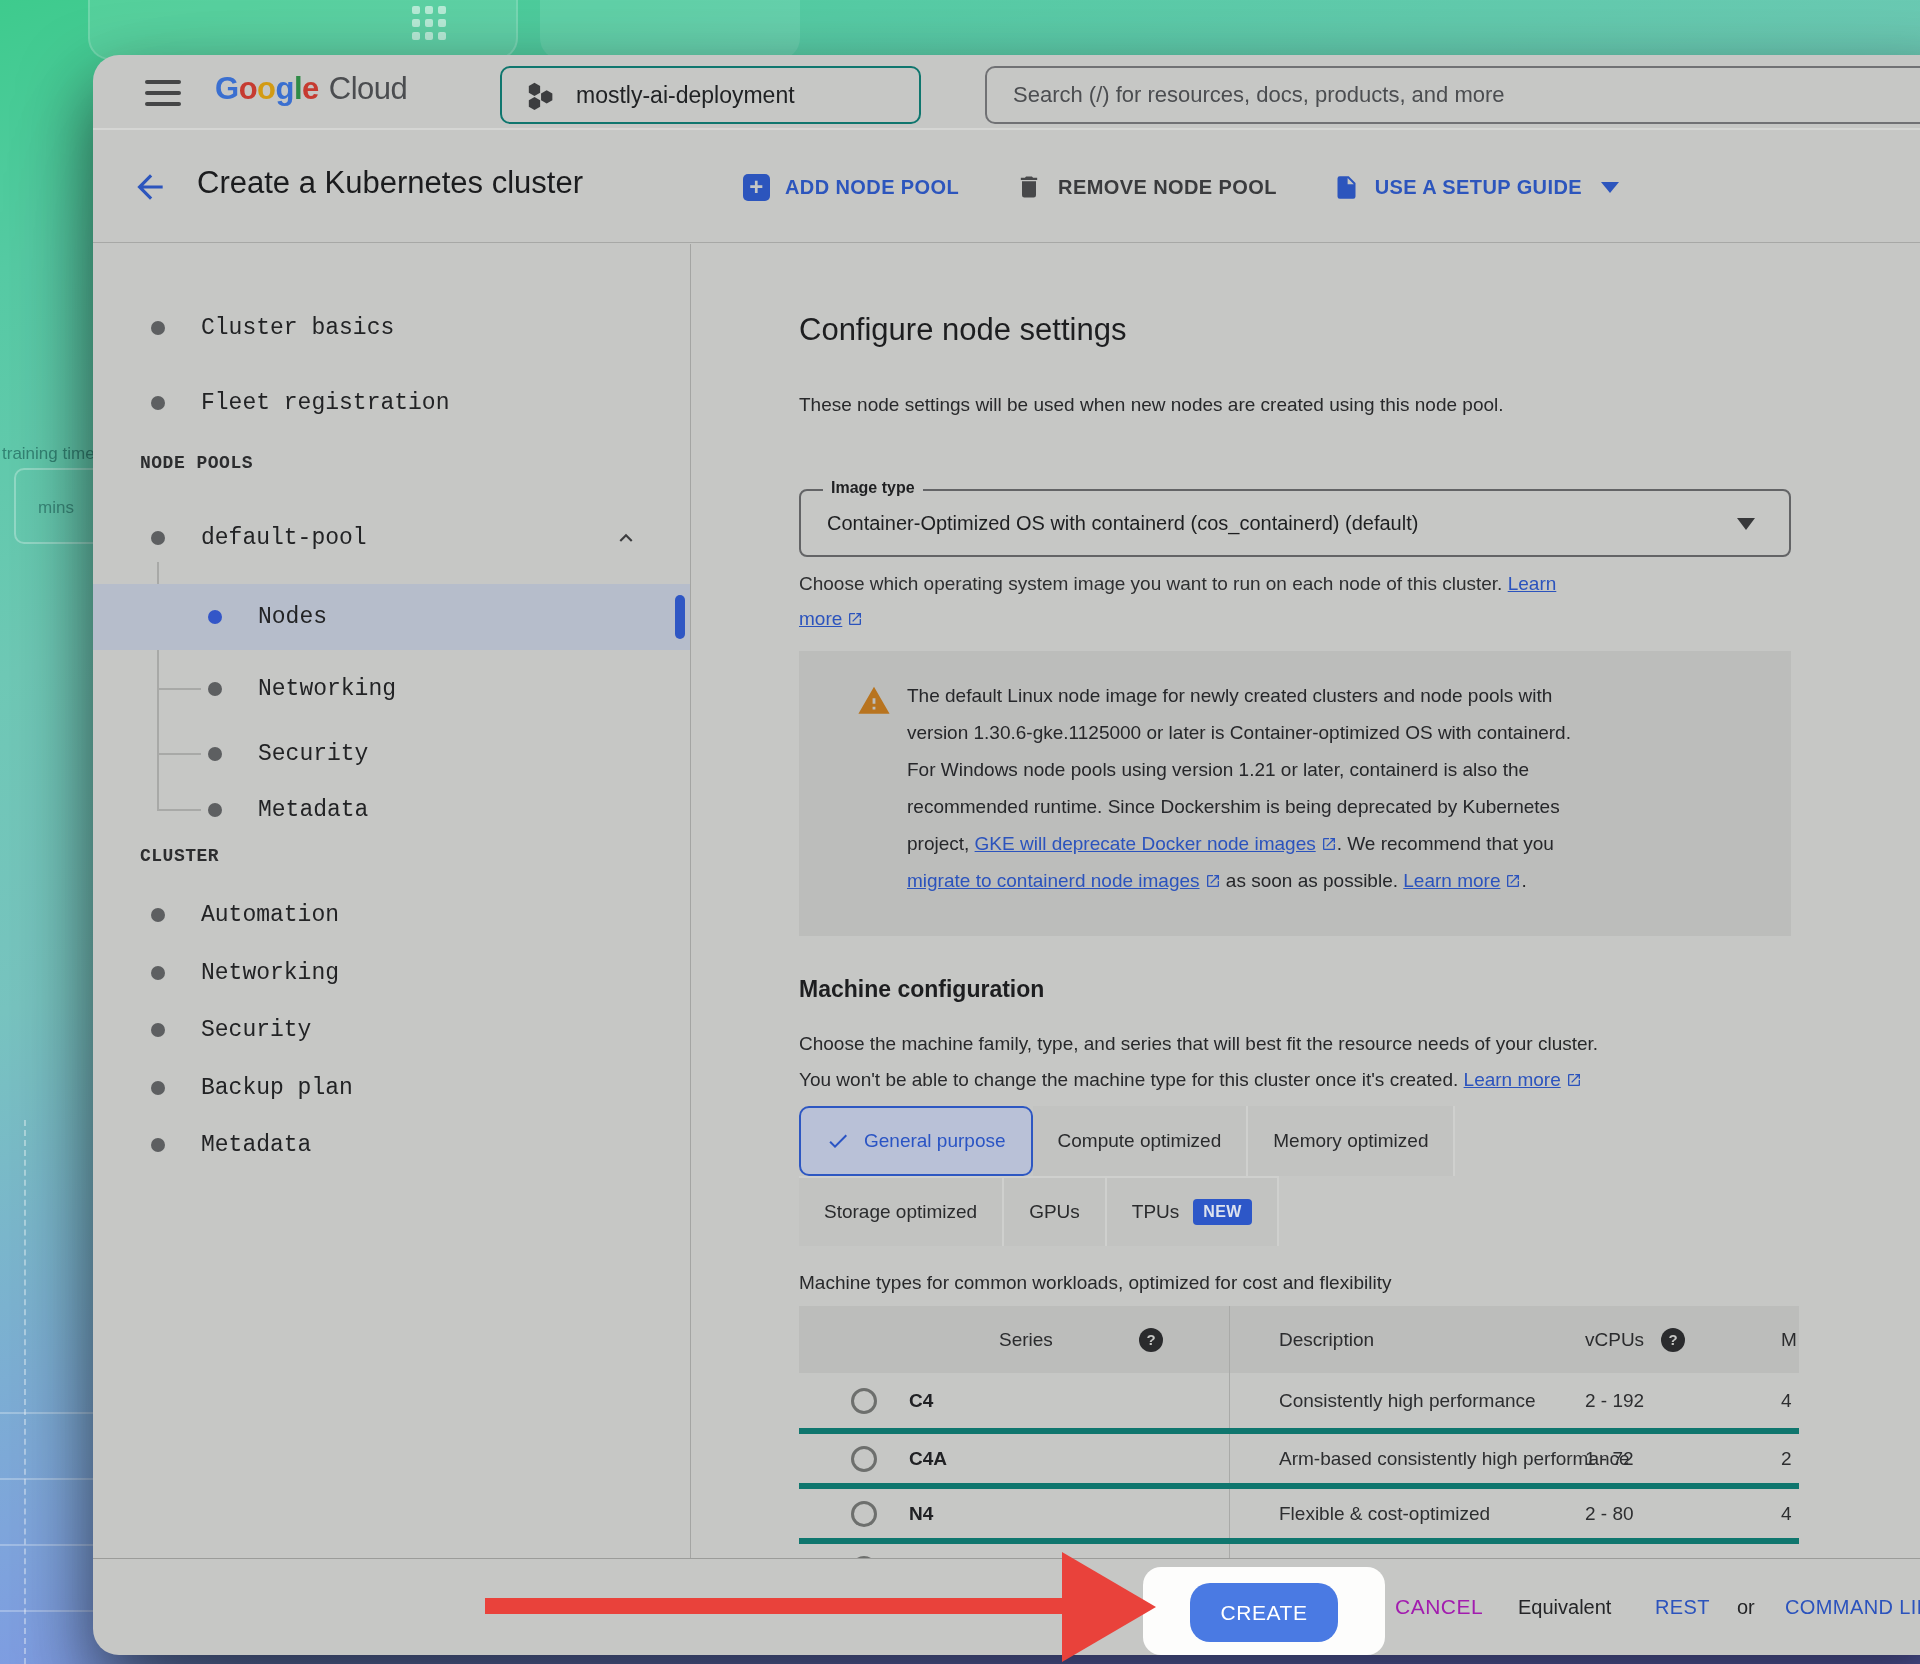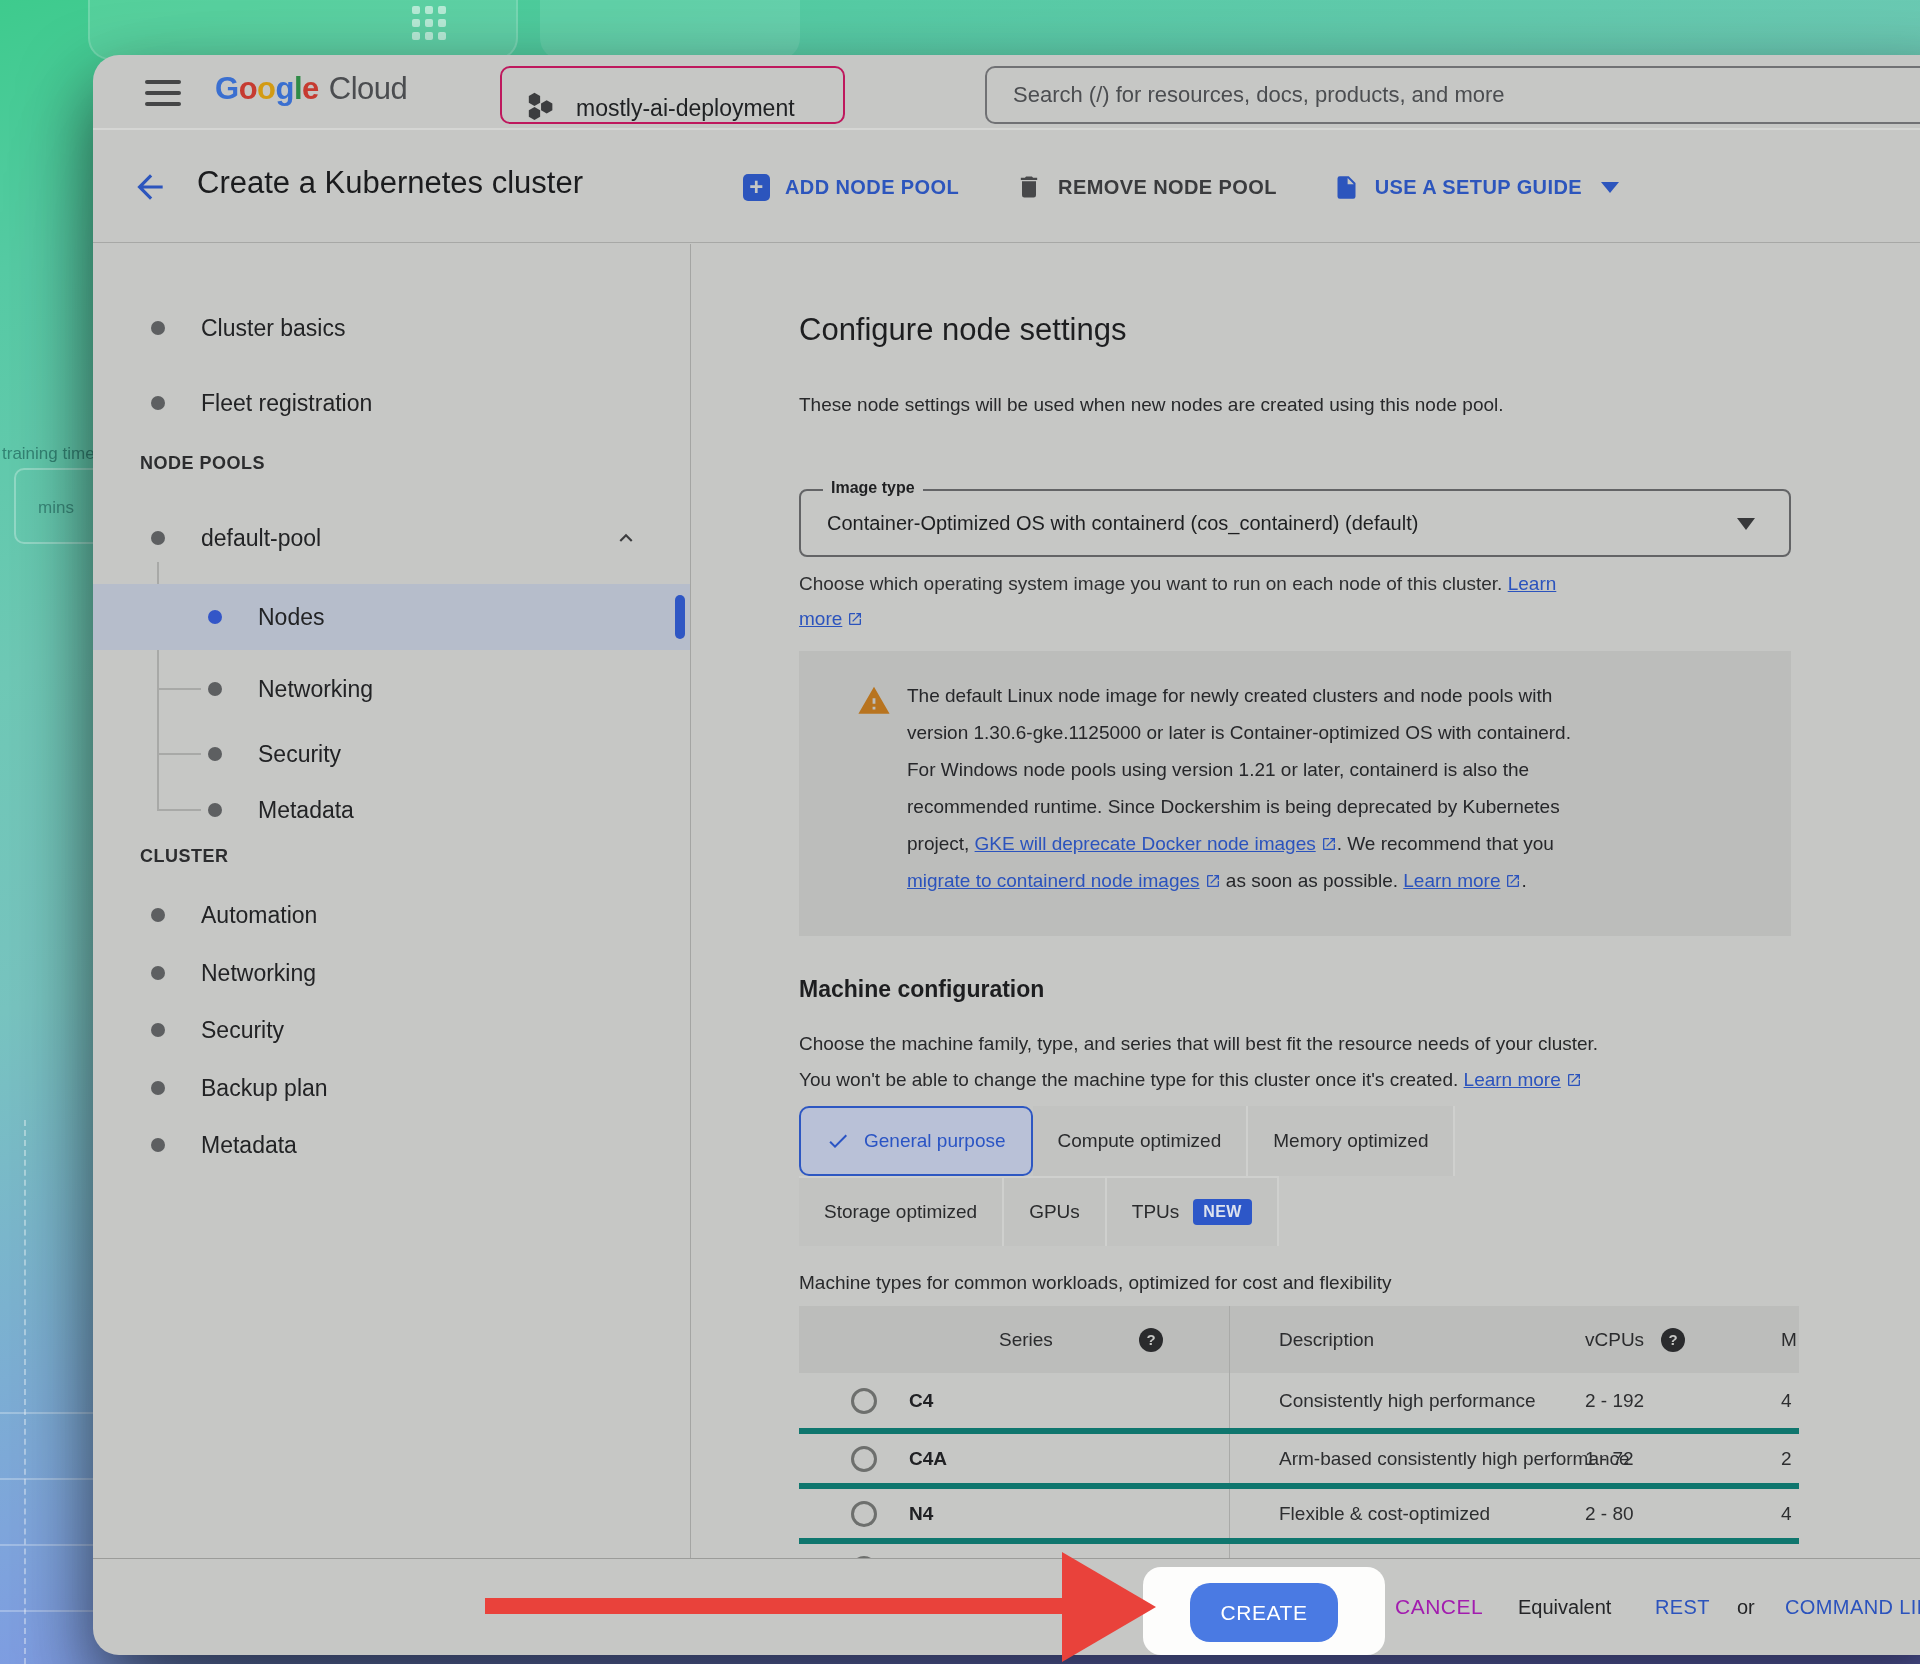--- a/index.html
+++ b/index.html
@@ -21,42 +21,42 @@
   
   .window { position:absolute; left:93px; top:55px; right:-40px; bottom:9px; background:#c6c7c5; border-radius:26px 0 0 26px;
             box-shadow:0 30px 70px rgba(0,0,0,.55), 40px 90px 130px rgba(0,0,0,.30); }
 
   
   .topbar { position:absolute; left:0; right:0; top:0; height:75px; border-bottom:2px solid #d5d6d4; border-radius:26px 0 0 0; }
   .burger { position:absolute; left:52px; top:25px; width:36px; height:26px; display:flex; flex-direction:column; justify-content:space-between; cursor:pointer; }
   .burger i { height:4px; background:#454647; border-radius:2px; }
   .brand { position:absolute; left:122px; top:16px; font-size:31px; letter-spacing:-0.5px; }
   .brand .cloud { color:#4b4d50; margin-left:10px; }
-  .proj-pill { position:absolute; left:407px; top:11px; width:345px; height:58px; border:2px solid #be185d; border-radius:10px; display:flex; align-items:flex-end; gap:18px; padding:0 24px; font-size:23px; color:#202224; }
+  .proj-pill { position:absolute; left:407px; top:11px; width:421px; height:58px; border:2px solid #0f766e; border-radius:10px; display:flex; align-items:center; gap:18px; padding:0 24px; font-size:23px; color:#202224; }
   .proj-ic { width:32px; height:34px; fill:#3c3d3f; flex:0 0 auto; }
   .searchbar { position:absolute; left:892px; top:11px; right:18px; height:58px; border:2px solid #707174; border-radius:10px; }
   .searchbar input { width:100%; height:100%; border:none; background:transparent; outline:none; padding:0 26px; font-size:22px; font-family:"Liberation Sans",sans-serif; color:#3f4144; }
   .searchbar input::placeholder { color:#4b4d50; opacity:1; }
 
   
   .pagehead { position:absolute; left:0; right:0; top:77px; height:111px; border-bottom:1px solid #a7a8a6; }
   .backbtn { position:absolute; left:38px; top:36px; width:38px; height:38px; fill:#2c55bd; cursor:pointer; }
   .ptitle { position:absolute; left:104px; top:33px; font-size:31px; font-weight:500; color:#1b1c1e; }
   .toolbar { position:absolute; left:650px; top:0; height:100%; display:flex; align-items:center; gap:56px; }
   .tbtn { display:flex; align-items:center; gap:15px; font-size:20px; font-weight:700; letter-spacing:.4px; cursor:pointer; white-space:nowrap; }
   .tbtn.blue { color:#2c55bd; }
   .tbtn.gray { color:#3a3b3d; }
   .plus-ic { width:27px; height:27px; background:#2c55bd; border-radius:5px; color:#c6c7c5; font-size:24px; font-weight:700; display:flex; align-items:center; justify-content:center; line-height:1; }
   .trash-ic { width:28px; height:28px; fill:#47484a; }
   .doc-ic { width:27px; height:27px; fill:#2c55bd; }
   .caret-dn { width:0; height:0; border-left:9px solid transparent; border-right:9px solid transparent; border-top:11px solid #2c55bd; margin-left:4px; }
 
   
   .wbody { position:absolute; left:0; right:0; top:189px; bottom:97px; overflow:hidden; }
-  .sidebar { position:absolute; left:0; top:0; bottom:8px; width:597px; }
+  .sidebar { position:absolute; left:0; top:0; bottom:8px; width:597px;font-family:Liberation Mono, monospace; }
   .vdivider { position:absolute; left:597px; top:0; bottom:0; width:1px; background:#a4a5a3; }
 
   .srow { position:absolute; left:0; right:0; height:54px; display:flex; align-items:center; padding-left:108px; font-size:23px; color:#222325; cursor:pointer; }
   .srow .dot { position:absolute; left:58px; width:14px; height:14px; border-radius:50%; background:#5d5f61; }
   .srow.sub { padding-left:165px; }
   .srow.sub .dot { left:115px; }
   .srow.selected { background:#b6bdcb; }
   .srow.selected .dot { background:#3356c8; }
   .srow .chev { position:absolute; left:520px; width:26px; height:26px; fill:#3c3d3f; }
   .selbar { position:absolute; right:5px; width:10px; height:44px; border-radius:5px; background:#2e56c4; top:50%; transform:translateY(-50%); }

